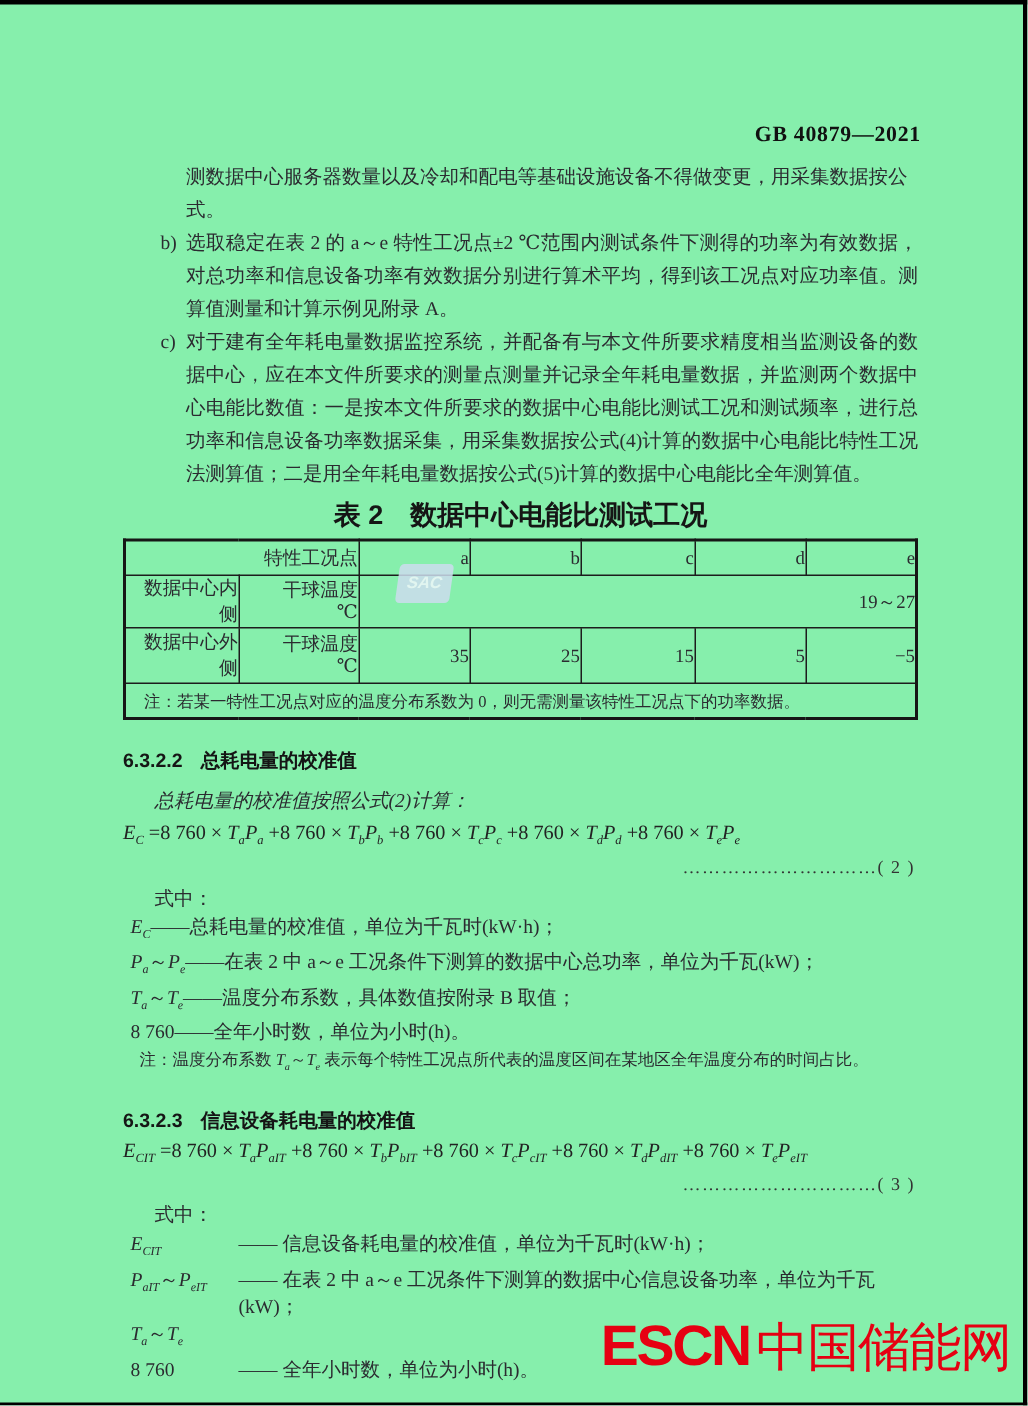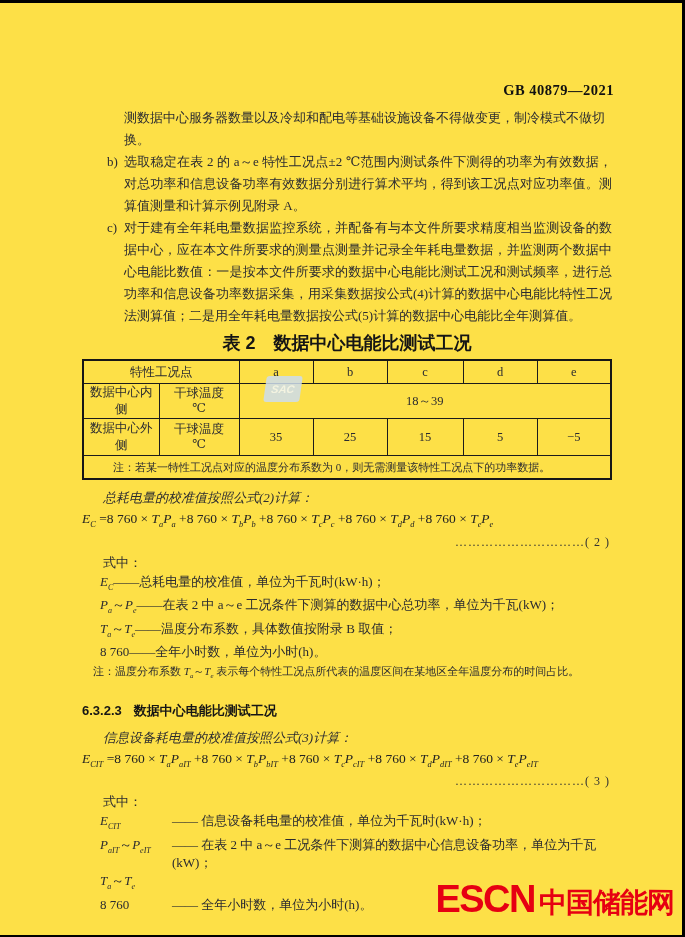--- a/index.html
+++ b/index.html
@@ -1,70 +1,70 @@
 <!DOCTYPE html>
 <html><head>
 <meta charset="utf-8">
 <style>
   html,body{margin:0;padding:0;background:#fff;}
-  .frame{position:relative;width:685px;height:937px;background:#fde047;
+  .frame{position:relative;width:685px;height:937px;background:#86efac;
          border-top:3px solid #000;border-right:3px solid #000;border-bottom:2px solid #000;
          box-sizing:border-box;overflow:hidden;
          font-family:"Liberation Serif","DejaVu Serif",serif;color:#2b2b30;}
   .doc-number{position:absolute;top:79px;right:68px;font-weight:bold;font-size:14.5px;
               letter-spacing:.5px;color:#111;}
   .content{position:absolute;left:82px;top:104px;width:530px;font-size:13px;}
   .cont-line{margin-left:42px;line-height:22px;}
   .li{display:flex;line-height:22px;}
   .li .marker{flex:none;width:17px;margin-left:25px;}
   .li .litext{flex:1;text-align:justify;}
   .table-title{text-align:center;font-weight:bold;margin-top:6px;line-height:20px;
                font-size:18px;color:#151515;font-family:"Liberation Sans","DejaVu Sans",sans-serif;}
   .table-wrap{position:relative;margin-top:6px;}
   table{width:528px;border-collapse:collapse;table-layout:fixed;font-size:12.5px;color:#2b2b30;
         border:2px solid #161616;}
-  td{border:1px solid #1c1c1c;text-align:center;padding:0;vertical-align:middle;}
+  td{border:1px solid #1c1c1c;text-align:right;padding:0;vertical-align:middle;}
   .hdr td{height:22px;}
   .r1 td{height:34px;}
   .r2 td{height:36px;}
   .param-cell div{line-height:15px;}
-  .note-row td{height:22px;text-align:left;padding-left:29px;font-size:11px;}
+  .note-row td{height:22px;text-align:left;padding-left:12px;font-size:11px;}
   .wm{position:absolute;left:183px;top:17px;width:36px;height:26px;background:#cdddee;
       color:#f2f7fc;font-style:italic;font-weight:bold;font-size:11px;display:flex;
       align-items:center;justify-content:center;border-radius:3px;opacity:.85;
       transform:skewX(-8deg);font-family:"Liberation Sans",sans-serif;}
   .sec-h{margin-top:18px;font-weight:bold;font-size:13px;color:#151515;line-height:18px;
          font-family:"Liberation Sans","DejaVu Sans",sans-serif;}
   .sec-h .num{margin-right:12px;}
   .lead{margin-top:8px;text-indent:21px;line-height:20px;font-style:italic;}
   .formula{margin-top:1px;line-height:20px;font-size:13.5px;color:#222;}
   .formula i,.term i{font-style:italic;}
   sub{font-size:.62em;}
   .dots{text-align:right;line-height:14px;font-size:12px;letter-spacing:1px;color:#333;
         padding-right:2px;}
   .where{margin-top:4px;text-indent:21px;line-height:20px;}
-  .def{display:flex;line-height:18px;margin-left:18px;}
+  .def{display:flex;line-height:18px;margin-left:5px;}
   .def .term{flex:none;}
   .def.aligned .term{min-width:72px;}
   .def .desc{flex:1;}
   .snote{margin-top:3px;margin-left:11px;font-size:11px;line-height:15px;}
   .logo{position:absolute;right:8px;bottom:13px;display:flex;align-items:baseline;
         white-space:nowrap;font-family:"Liberation Sans","DejaVu Sans",sans-serif;}
   .logo-latin{font-weight:bold;font-size:38px;letter-spacing:-1.5px;margin-top:40px;}
-  .logo-cn{font-weight:bold;font-size:28px;margin-left:4px;letter-spacing:-1px;}
+  .logo-cn{font-weight:normal;font-size:35px;margin-left:4px;letter-spacing:-1px;}
 </style>
 </head>
 <body>
 
 <div class="frame">
   <div class="doc-number">GB 40879—2021</div>
 
   <div class="content">
 
-    <div class="cont-line">测数据中心服务器数量以及冷却和配电等基础设施设备不得做变更，制冷模式不做切换。</div>
+    <div class="cont-line">测数据中心服务器数量以及冷却和配电等基础设施设备不得做变更，用采集数据按公式。</div>
 
     <div class="li">
       <span class="marker">b)</span>
       <span class="litext">选取稳定在表 2 的 a～e 特性工况点±2 ℃范围内测试条件下测得的功率为有效数据，对总功率和信息设备功率有效数据分别进行算术平均，得到该工况点对应功率值。测算值测量和计算示例见附录 A。</span>
     </div>
     <div class="li">
       <span class="marker">c)</span>
       <span class="litext">对于建有全年耗电量数据监控系统，并配备有与本文件所要求精度相当监测设备的数据中心，应在本文件所要求的测量点测量并记录全年耗电量数据，并监测两个数据中心电能比数值：一是按本文件所要求的数据中心电能比测试工况和测试频率，进行总功率和信息设备功率数据采集，用采集数据按公式(4)计算的数据中心电能比特性工况法测算值；二是用全年耗电量数据按公式(5)计算的数据中心电能比全年测算值。</span>
     </div>
 
@@ -89,21 +89,21 @@
           <td>c</td>
           <td>d</td>
           <td>e</td>
         </tr>
         <tr class="r1">
           <td>数据中心内侧</td>
           <td class="param-cell">
             <div>干球温度</div>
             <div>℃</div>
           </td>
-          <td colspan="5">18～39</td>
+          <td colspan="5">19～27</td>
         </tr>
         <tr class="r2">
           <td>数据中心外侧</td>
           <td class="param-cell">
             <div>干球温度</div>
             <div>℃</div>
           </td>
           <td>35</td>
           <td>25</td>
           <td>15</td>
@@ -112,20 +112,23 @@
         </tr>
         <tr class="note-row">
           <td colspan="7">注：若某一特性工况点对应的温度分布系数为 0，则无需测量该特性工况点下的功率数据。</td>
         </tr>
       </tbody>
         </table>
       <div class="wm">SAC</div>
     </div>
 
     <div class="section">
+      <div class="sec-h">
+        <span class="num">6.3.2.2</span><span>总耗电量的校准值</span>
+      </div>
       <div class="lead">总耗电量的校准值按照公式(2)计算：</div>
       <div class="formula"><i>E</i><sub><i>C</i></sub> =8 760 × <i>T</i><sub><i>a</i></sub><i>P</i><sub><i>a</i></sub> +8 760 × <i>T</i><sub><i>b</i></sub><i>P</i><sub><i>b</i></sub> +8 760 × <i>T</i><sub><i>c</i></sub><i>P</i><sub><i>c</i></sub> +8 760 × <i>T</i><sub><i>d</i></sub><i>P</i><sub><i>d</i></sub> +8 760 × <i>T</i><sub><i>e</i></sub><i>P</i><sub><i>e</i></sub></div>
       <div class="dots">…………………………( 2 )</div>
       <div class="where">式中：</div>
       <div class="def">
         <span class="term"><i>E</i><sub><i>C</i></sub> </span>
         <span class="desc">——总耗电量的校准值，单位为千瓦时(kW·h)；</span>
       </div>
       <div class="def">
         <span class="term"><i>P</i><sub><i>a</i></sub>～<i>P</i><sub><i>e</i></sub></span>
@@ -137,23 +140,22 @@
       </div>
       <div class="def">
         <span class="term">8 760 </span>
         <span class="desc">——全年小时数，单位为小时(h)。</span>
       </div>
       <div class="snote">注：温度分布系数 <i>T</i><sub><i>a</i></sub>～<i>T</i><sub><i>e</i></sub> 表示每个特性工况点所代表的温度区间在某地区全年温度分布的时间占比。</div>
     </div>
 
     <div class="section">
       <div class="sec-h">
-        <span class="num">6.3.2.3</span><span>数据中心电能比测试工况</span>
+        <span class="num">6.3.2.3</span><span>信息设备耗电量的校准值</span>
       </div>
-      <div class="lead">信息设备耗电量的校准值按照公式(3)计算：</div>
       <div class="formula"><i>E</i><sub><i>CIT</i></sub> =8 760 × <i>T</i><sub><i>a</i></sub><i>P</i><sub><i>aIT</i></sub> +8 760 × <i>T</i><sub><i>b</i></sub><i>P</i><sub><i>bIT</i></sub> +8 760 × <i>T</i><sub><i>c</i></sub><i>P</i><sub><i>cIT</i></sub> +8 760 × <i>T</i><sub><i>d</i></sub><i>P</i><sub><i>dIT</i></sub> +8 760 × <i>T</i><sub><i>e</i></sub><i>P</i><sub><i>eIT</i></sub></div>
       <div class="dots">…………………………( 3 )</div>
       <div class="where">式中：</div>
       <div class="def aligned">
         <span class="term"><i>E</i><sub><i>CIT</i></sub></span>
         <span class="desc">—— 信息设备耗电量的校准值，单位为千瓦时(kW·h)；</span>
       </div>
       <div class="def aligned">
         <span class="term"><i>P</i><sub><i>aIT</i></sub>～<i>P</i><sub><i>eIT</i></sub></span>
         <span class="desc">—— 在表 2 中 a～e 工况条件下测算的数据中心信息设备功率，单位为千瓦(kW)；</span>

